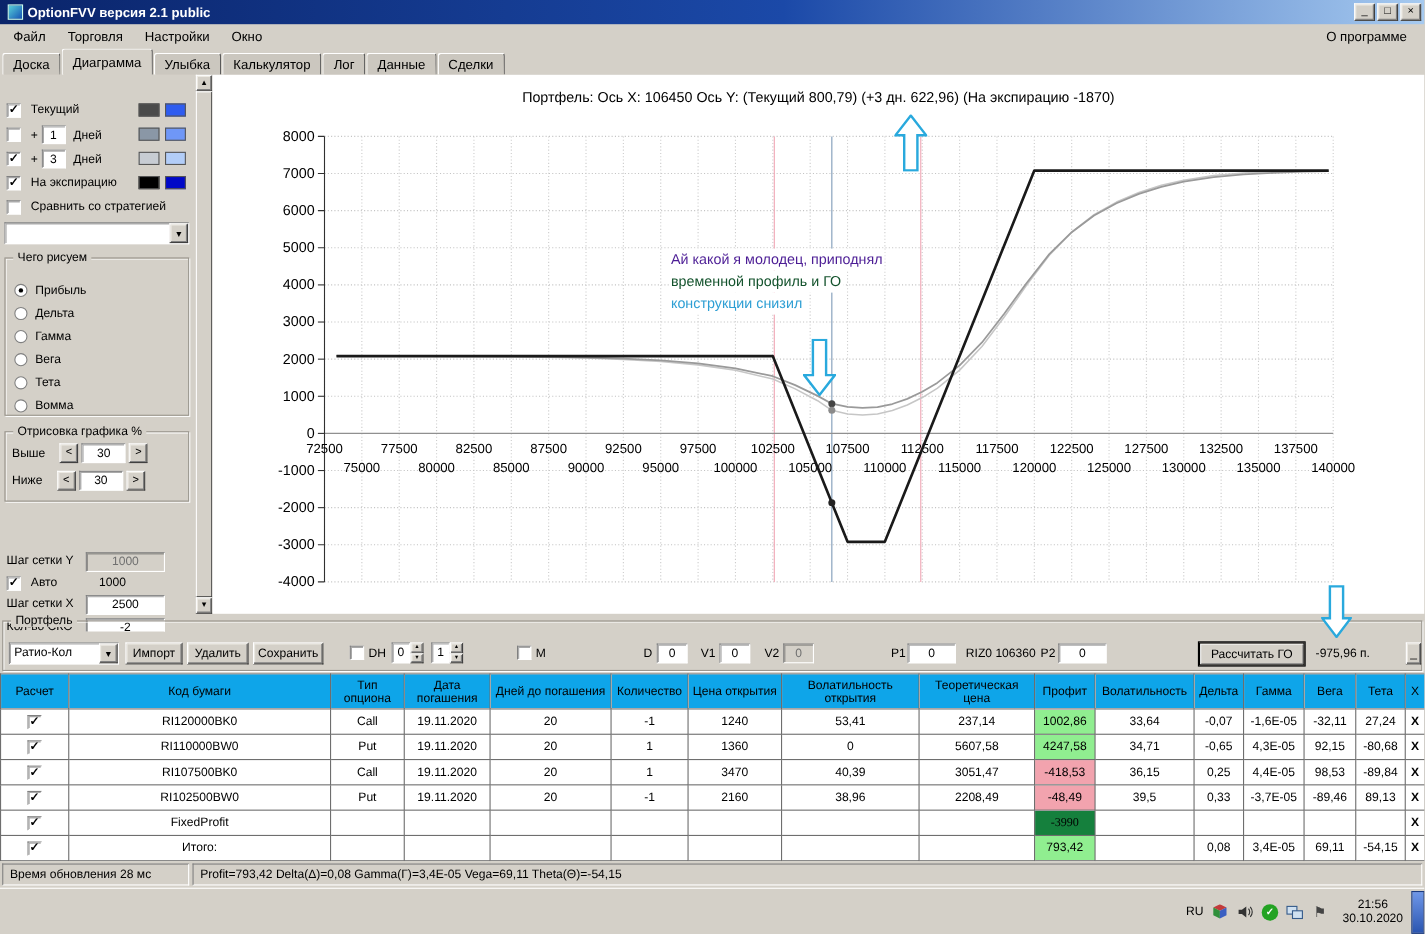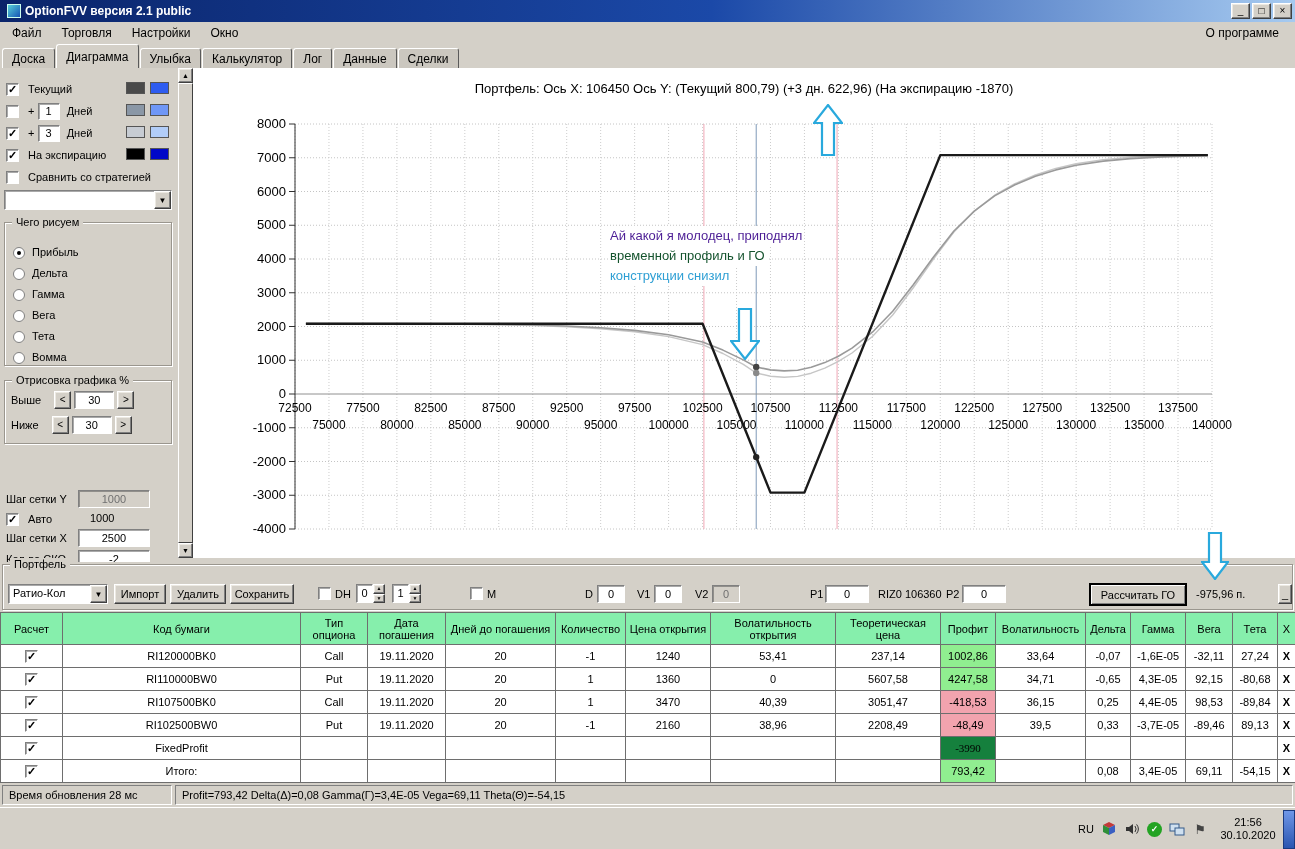--- a/index.html
+++ b/index.html
@@ -23,21 +23,21 @@
   .winbtn{width:19px;height:16px;margin-left:2px;font-size:10px;line-height:10px}
   .menubar{position:absolute;left:0;top:22px;right:0;height:22px;display:flex;align-items:center;padding:0 2px}
   .menu-item{padding:3px 10px;font-size:12px}
   .menu-right{margin-left:auto;padding:3px 14px;font-size:12px}
   .tabbar{position:absolute;left:0;top:44px;right:0;height:24px;display:flex;align-items:flex-end;padding-left:2px}
   .tab{height:20px;padding:3px 9px 0 9px;font-size:12px;background:#cbc7bf;border:1px solid;border-color:#fff #5a5a5a #8a8a8a #fff;border-bottom:none;border-radius:3px 3px 0 0;margin-right:1px;white-space:nowrap}
   .tab.active{height:24px;background:#d4d0c8;position:relative;z-index:2;padding-top:5px}
 
   
   .main{position:absolute;left:0;top:68px;right:0;height:490px;background:#d4d0c8}
-  .leftpanel{position:absolute;left:0;top:4px;width:178px;height:490px;overflow:hidden}
+  .leftpanel{position:absolute;left:0;top:16px;width:178px;height:490px;overflow:hidden}
   .lp-row{position:absolute;left:6px;right:2px;height:18px;line-height:16px;white-space:nowrap}
   .swatch{position:absolute;top:2px;width:19px;height:12px;border:1px solid #555}
   .mini-field{display:inline-block;width:22px;height:17px;font-size:11px;text-align:center;vertical-align:middle;font-family:"Liberation Sans",sans-serif}
   .combo{position:absolute;height:20px;display:flex}
   .combo-text{flex:1;padding:2px 4px;overflow:hidden;white-space:nowrap}
   .combo-btn{width:17px;font-size:8px}
   .radio-row{height:21px;padding-left:8px;line-height:20px;white-space:nowrap}
   .radio-row .radio{margin-right:7px}
   .arrow-btn{display:inline-block;width:17px;height:18px;font-size:10px;line-height:16px;text-align:center;vertical-align:middle}
   .num-field{display:inline-block;width:40px;height:18px;text-align:center;font-size:11px;vertical-align:middle}
@@ -59,21 +59,21 @@
   .plabel{position:absolute;top:30px;font-size:11px;white-space:nowrap}
   .spin{position:absolute;top:26px;display:flex;height:19px}
   .spin-val{width:17px;text-align:center;font-size:11px;padding-top:2px}
   .spin-btns{display:flex;flex-direction:column;width:12px}
   .spin-b{flex:1;font-size:5px;line-height:5px}
   .default-btn{border:1px solid #000;box-shadow:inset 1px 1px 0 #fff,inset -1px -1px 0 #808080,0 0 0 1px #000}
 
   
   .tableband{position:absolute;left:0;top:612px;right:0;height:171px;background:#fff;overflow:hidden}
   table{border-collapse:collapse;table-layout:fixed;width:1295px}
-  th{height:32px;background:#86efac;border:1px solid #6e6e6e;font-weight:normal;font-size:11px;padding:0 2px;overflow:hidden}
+  th{height:32px;background:#0ea5e9;border:1px solid #6e6e6e;font-weight:normal;font-size:11px;padding:0 2px;overflow:hidden}
   td{height:23px;border:1px solid #6e6e6e;font-size:11px;text-align:center;padding:0 2px;overflow:hidden;white-space:nowrap}
   .xcell{font-weight:bold}
 
   
   .statusbar{position:absolute;left:0;top:783px;right:0;height:24px;display:flex;align-items:stretch;padding:2px;gap:3px;background:#d4d0c8}
   .status-cell{border:1px solid;border-color:#808080 #fff #fff #808080;padding:3px 6px;white-space:nowrap;overflow:hidden}
   .taskbar{position:absolute;left:0;top:807px;right:0;height:42px;background:#d4d0c8;border-top:1px solid #fff}
   .tray{position:absolute;right:14px;top:0;height:42px;display:flex;align-items:center;gap:7px}
   .tray-icon{width:16px;height:16px;display:flex;align-items:center;justify-content:center}
   .check-icon{width:15px;height:15px;border-radius:50%;background:#23a323;color:#fff;font-size:9px;line-height:15px;text-align:center;font-weight:bold}

